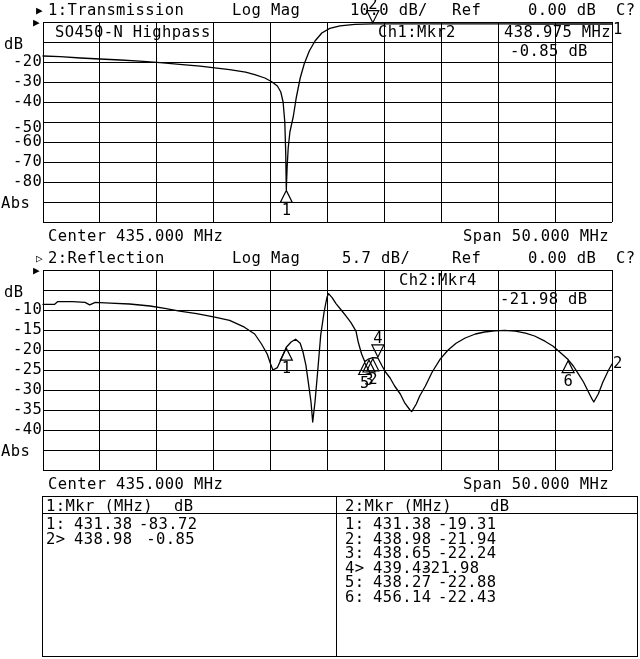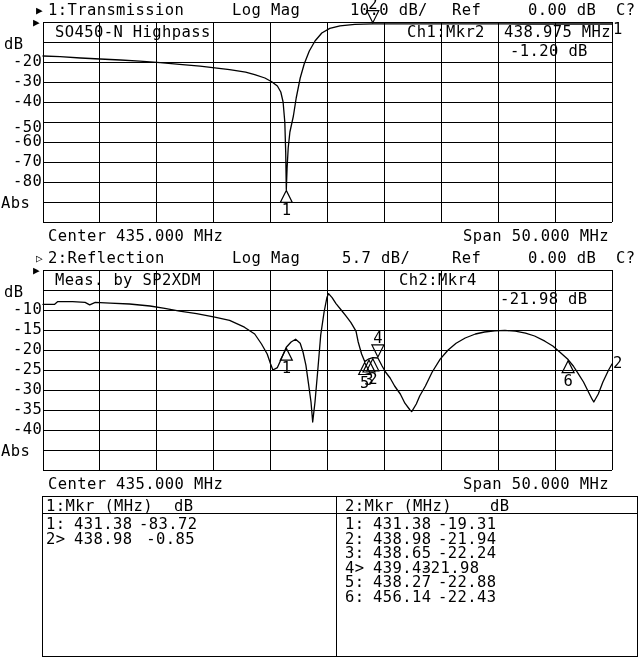--- a/index.html
+++ b/index.html
@@ -91,37 +91,36 @@
   <span class="t sm" style="left:36px;top:5px;">▶</span>
   <span class="t" style="left:48px;top:2px;">1:Transmission</span>
   <span class="t" style="left:232px;top:2px;">Log Mag</span>
   <span class="t" style="left:342px;top:2px;margin-left:8px;">10.0 dB/</span>
   <span class="t" style="left:452px;top:2px;">Ref</span>
   <span class="t" style="left:528px;top:2px;">0.00 dB</span>
   <span class="t" style="left:616px;top:2px;">C?</span>
 
   <span class="t sm" style="left:33px;top:17px;">▶</span>
   <span class="t" style="left:55px;top:24px;">SO450-N Highpass</span>
-  <span class="t" style="left:407px;top:24px;">Ch1:Mkr2</span>
+  <span class="t" style="left:378px;top:24px;">Ch1:Mkr2</span>
   <span class="t" style="left:504px;top:24px;">438.975 MHz</span>
-  <span class="t" style="left:510px;top:43px;">-1.20 dB</span>
+  <span class="t" style="left:510px;top:43px;">-0.85 dB</span>
   <span class="t" style="left:613px;top:21px;">1</span>
   <span class="t" style="left:48px;top:228px;">Center 435.000 MHz</span>
   <span class="t" style="left:463px;top:228px;">Span 50.000 MHz</span>
 
   <span class="t sm" style="left:36px;top:253px;">▷</span>
   <span class="t" style="left:48px;top:250px;">2:Reflection</span>
   <span class="t" style="left:232px;top:250px;">Log Mag</span>
   <span class="t" style="left:342px;top:250px;">5.7 dB/</span>
   <span class="t" style="left:452px;top:250px;">Ref</span>
   <span class="t" style="left:528px;top:250px;">0.00 dB</span>
   <span class="t" style="left:616px;top:250px;">C?</span>
 
   <span class="t sm" style="left:33px;top:265px;">▶</span>
-  <span class="t" style="left:55px;top:272px;">Meas. by SP2XDM</span>
   <span class="t" style="left:399px;top:272px;">Ch2:Mkr4</span>
   <span class="t" style="left:500px;top:291px;">-21.98 dB</span>
   <span class="t" style="left:613px;top:355px;">2</span>
   <span class="t" style="left:48px;top:476px;">Center 435.000 MHz</span>
   <span class="t" style="left:463px;top:476px;">Span 50.000 MHz</span>
 
   <div id="ylabels">
       <span class="t" style="left: 4px; top: 36px;">dB</span>
       <span class="t" style="left: 13px; top: 53px;">-20</span>
       <span class="t" style="left: 13px; top: 73px;">-30</span>

